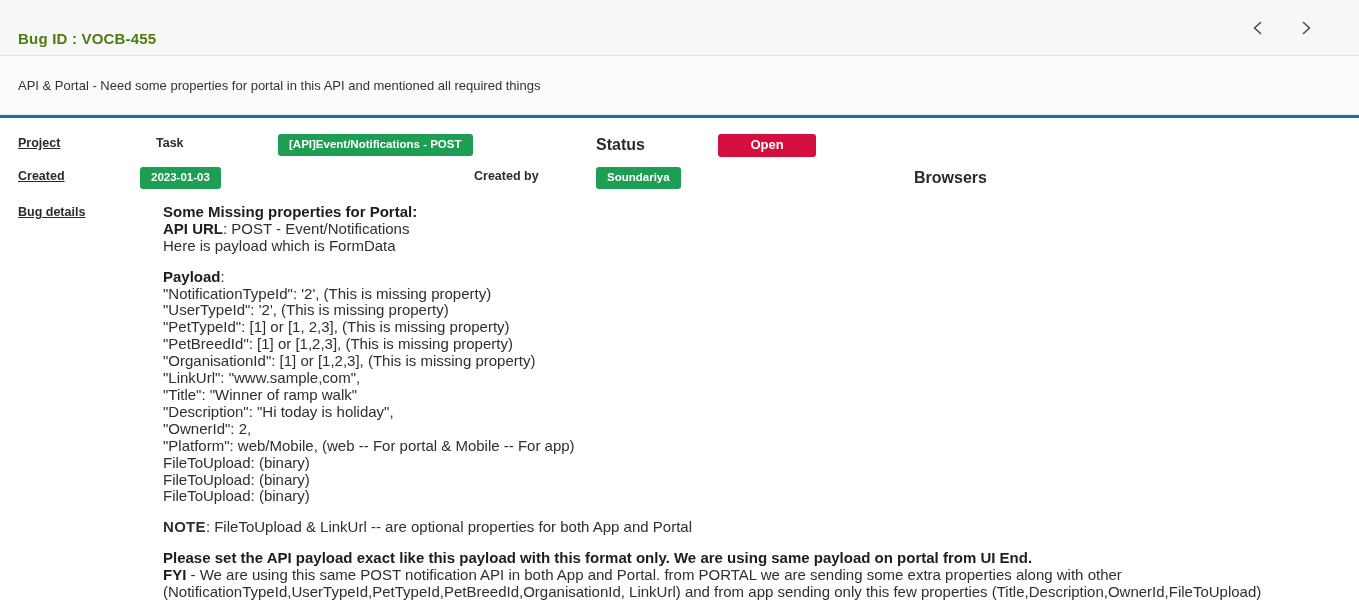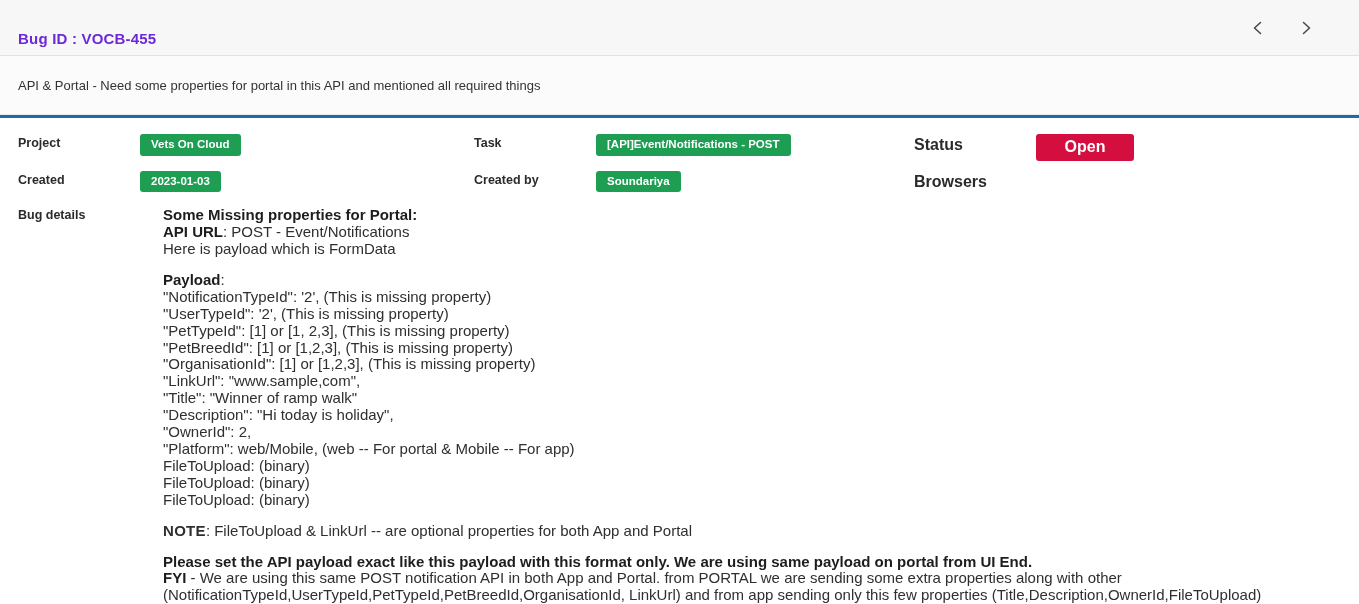--- a/index.html
+++ b/index.html
@@ -27,21 +27,21 @@
     background: #f7f7f7;
     border-bottom: 1px solid #e2e2e2;
     display: flex;
     align-items: center;
     padding: 0 18px;
     position: relative;
   }
   .header-title {
     font-size: 15px;
     font-weight: bold;
-    color: #6d28d9;
+    color: #4d7c0f;
     letter-spacing: 0.2px;
     margin-top: 21px;
   }
   .nav-arrows {
     margin-left: auto;
     display: flex;
     align-items: center;
     gap: 30px;
     padding-right: 26px;
   }
@@ -86,20 +86,21 @@
     align-items: flex-start;
     margin-bottom: 10px;
   }
   .col-label {
     width: 122px;
     font-size: 12.5px;
     font-weight: bold;
     color: #2b2b2b;
     padding-top: 2px;
     flex: 0 0 122px;
+    text-decoration: underline;
   }
   .col-value {
     flex: 0 0 318px;
     width: 318px;
   }
   .col-label-2 {
     width: 122px;
     flex: 0 0 122px;
     font-size: 12.5px;
     font-weight: bold;
@@ -131,21 +132,21 @@
     font-weight: bold;
     padding: 4px 11px 5px 11px;
     border-radius: 3px;
     line-height: 1.1;
     white-space: nowrap;
   }
   .tag-status {
     display: inline-block;
     background: #d40f3f;
     color: #ffffff;
-    font-size: 16px;
+    font-size: 13px;
     font-weight: bold;
     padding: 4px 11px 5px 11px;
     border-radius: 3px;
     line-height: 1.1;
     min-width: 98px;
     text-align: center;
   }
   .plain-value {
     font-size: 12.5px;
     color: #333;
@@ -195,23 +196,20 @@
   <div class="summary">
     <div class="summary-text">API &amp; Portal - Need some properties for portal in this API and mentioned all required things</div>
   </div>
 
   <div class="blue-rule"></div>
 
   <div class="details">
 
     <div class="row">
       <div class="col-label">Project</div>
-      <div class="col-value">
-        <span class="tag">Vets On Cloud</span>
-      </div>
       <div class="col-label-2">Task</div>
       <div class="col-value-2">
         <span class="tag">[API]Event/Notifications - POST</span>
       </div>
       <div class="col-label-3">Status</div>
       <div class="col-value-3">
         <span class="tag-status">Open</span>
       </div>
     </div>
 

